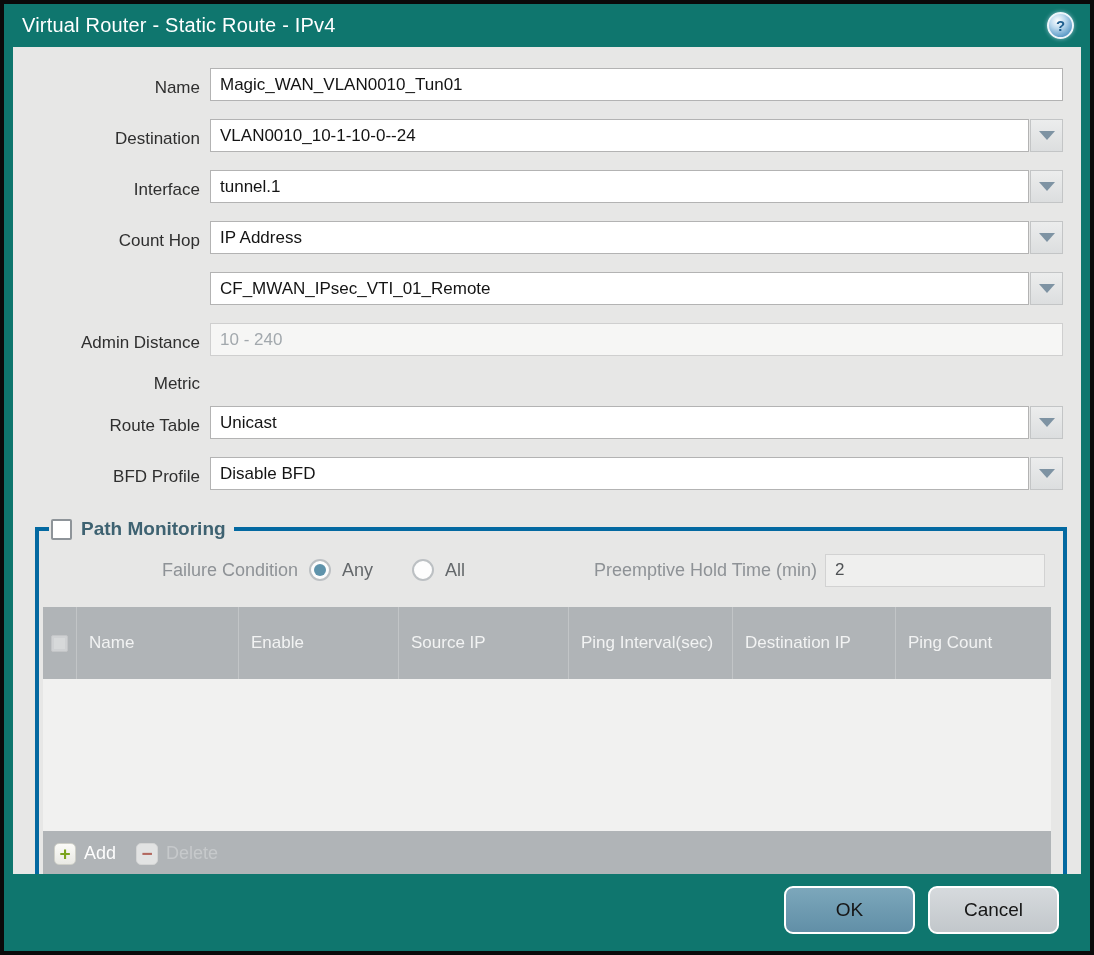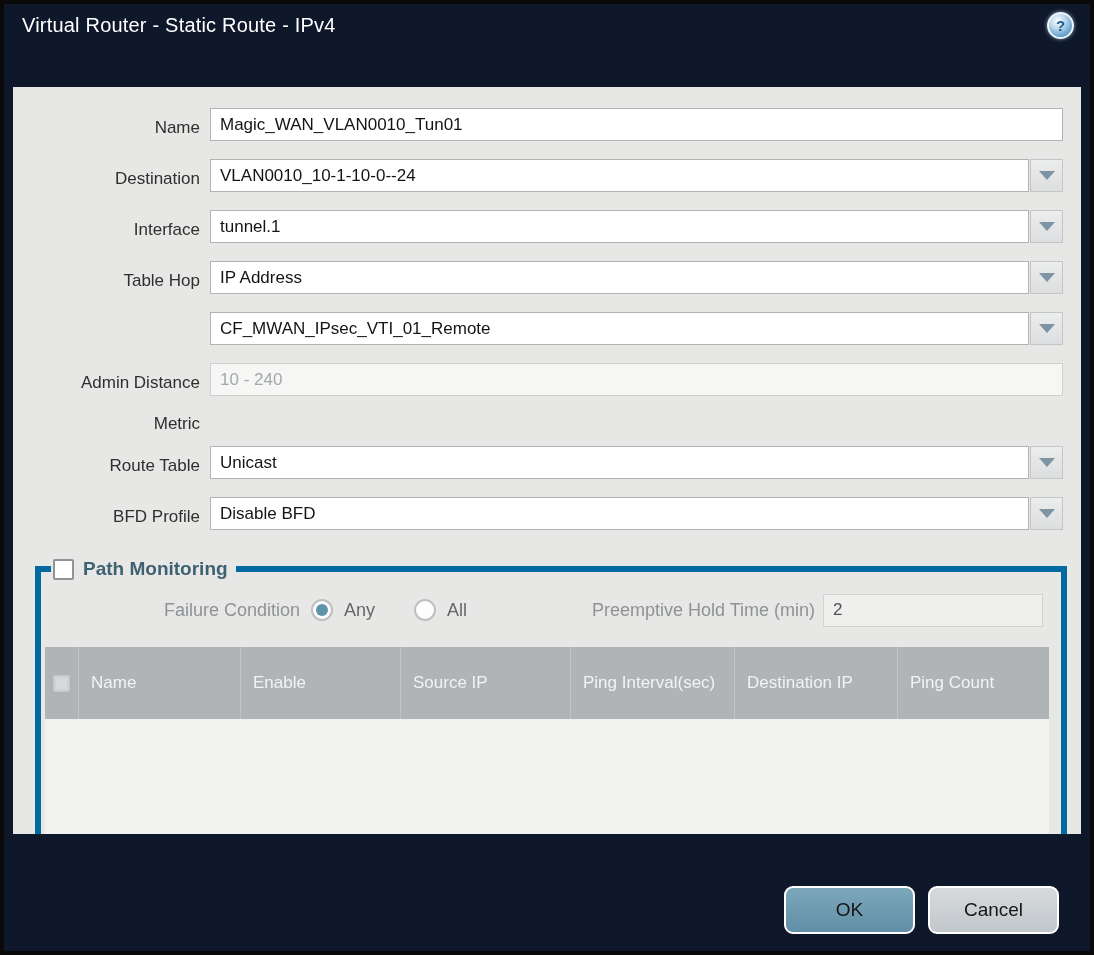--- a/index.html
+++ b/index.html
@@ -1,20 +1,20 @@
 <!DOCTYPE html>
 <html><head>
 <meta charset="utf-8">
 <style>
   * { box-sizing: border-box; margin: 0; padding: 0; }
   html,body { width:1094px; height:955px; }
   body { font-family:"Liberation Sans", sans-serif; background:#0a0a0a; }
 
   .dialog { width:1094px; height:955px; padding:4px; background:#0a0a0a; }
-  .frame { width:100%; height:100%; background:#0f172a; display:flex; flex-direction:column;gap:40px; }
+  .frame { width:100%; height:100%; background:#0f766e; display:flex; flex-direction:column; }
 
   
   .titlebar { height:43px; flex:none; display:flex; align-items:center; padding:0 16px 0 18px; }
   .titlebar .title { color:#fff; font-size:20px; letter-spacing:.2px; }
   .help-btn { margin-left:auto; width:27px; height:27px; border-radius:50%;
     background: radial-gradient(circle at 38% 30%, #ffffff 0%, #bcd9ee 35%, #5e9cc8 75%, #3a7fb0 100%);
     border:2px solid #eef6fb; display:flex; align-items:center; justify-content:center;
     color:#1d5d8e; font-weight:bold; font-size:15px; box-shadow:0 0 4px rgba(180,215,235,.7); cursor:pointer; }
 
   
@@ -28,21 +28,21 @@
     color:#141414; padding:0 9px; border:1px solid #b3b3b3; background:#fff; outline:none; }
   .field input.grow { flex:1; min-width:0; }
   .field input.disabled { background:#f6f6f5; border-color:#cfcfcf; }
   .field input.disabled::placeholder { color:#a2a8ad; opacity:1; }
   .dd-btn { flex:none; width:33px; height:33px; margin-left:1px; background:linear-gradient(#eceded,#dcdedf);
     border:1px solid #c3c5c6; display:flex; align-items:center; justify-content:center; cursor:pointer; }
   .tri { width:0; height:0; border-left:8px solid transparent; border-right:8px solid transparent;
     border-top:9px solid #7e93a3; }
 
   
-  fieldset.pm { margin:22px 0 0 22px; border:6px solid #0369a1; padding:0 10px 16px 2px; }
+  fieldset.pm { margin:22px 0 0 22px; border:4px solid #0369a1; padding:0 10px 16px 2px; }
   fieldset.pm legend { display:flex; align-items:center; gap:9px; margin-left:8px; padding:0 8px 0 2px; }
   .cbx { width:21px; height:21px; background:#fff; border:2px solid #8e9499; border-radius:2px; cursor:pointer; }
   .pm-title { font-size:19px; font-weight:bold; color:#3e6271; }
 
   .cond-row { display:flex; align-items:center; margin:12px 0 19px 0; height:36px; }
   .fc-lbl { width:268px; text-align:right; padding-right:11px; font-size:18px; color:#8e9296; }
   .radio { width:22px; height:22px; border-radius:50%; background:#fdfdfd; border:2px solid #bcc0c3;
     flex:none; display:flex; align-items:center; justify-content:center; cursor:pointer; }
   .radio .dot { width:12px; height:12px; border-radius:50%; background:#5f93ab; }
   .radio-lbl { font-size:18px; color:#64686b; margin:0 0 0 11px; }
@@ -120,21 +120,21 @@
         <span class="lbl">Interface</span>
         <div class="field">
           <input class="grow" type="text" readonly="" value="tunnel.1" style="">
           <span class="dd-btn">
               <span class="tri"></span>
             </span>
         </div>
       </div>
 
       <div class="row">
-        <span class="lbl">Table Hop</span>
+        <span class="lbl">Count Hop</span>
         <div class="field">
           <input class="grow" type="text" readonly="" value="IP Address" style="">
           <span class="dd-btn">
               <span class="tri"></span>
             </span>
         </div>
       </div>
 
       <div class="row">
         <span class="lbl"></span>

